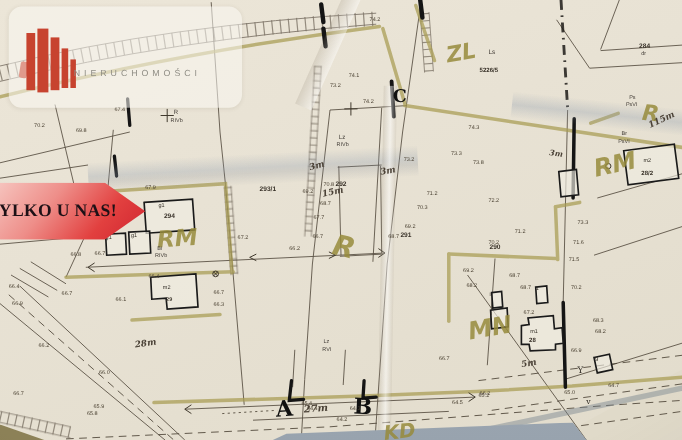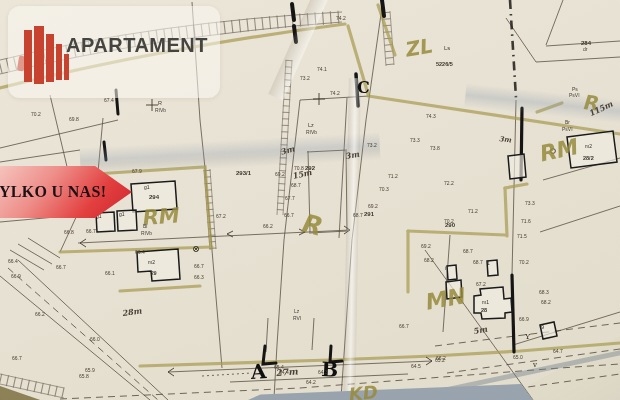--- a/index.html
+++ b/index.html
@@ -331,20 +331,20 @@
 
   <div id="logo-panel">
     <div id="logo-icon">
       <div class="blob"></div>
       <div class="bar b1"></div>
         <div class="bar b2"></div>
         <div class="bar b3"></div>
       <div class="bar b4"></div>
         <div class="bar b5"></div>
     </div>
-    <div id="logo-title">APARTAMENT</div>
+    <div id="logo-sub">NIERUCHOMOŚCI</div>
   </div>
 
   <div id="ribbon">
     <span>TYLKO U NAS!</span>
   </div>
 
 </div>
 
 </body></html>

